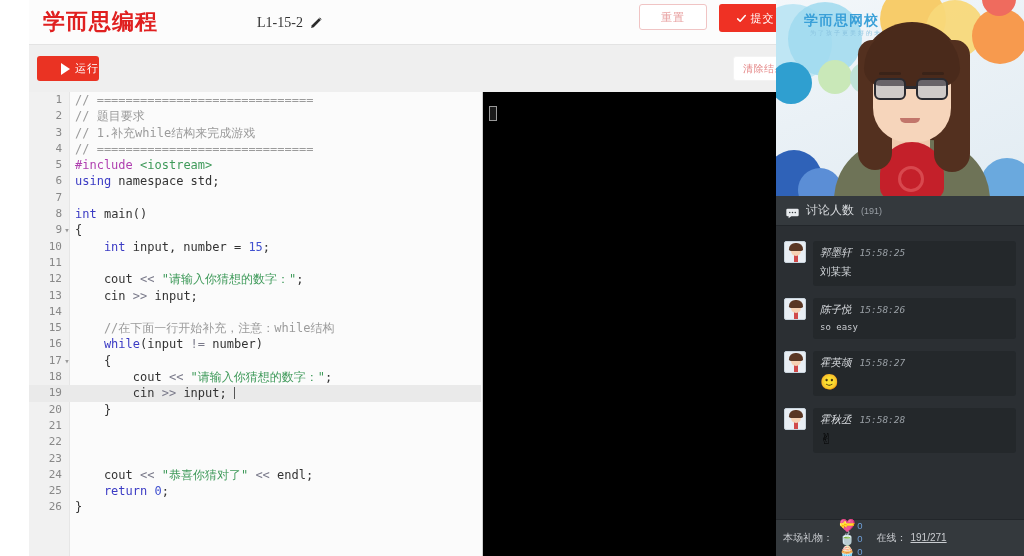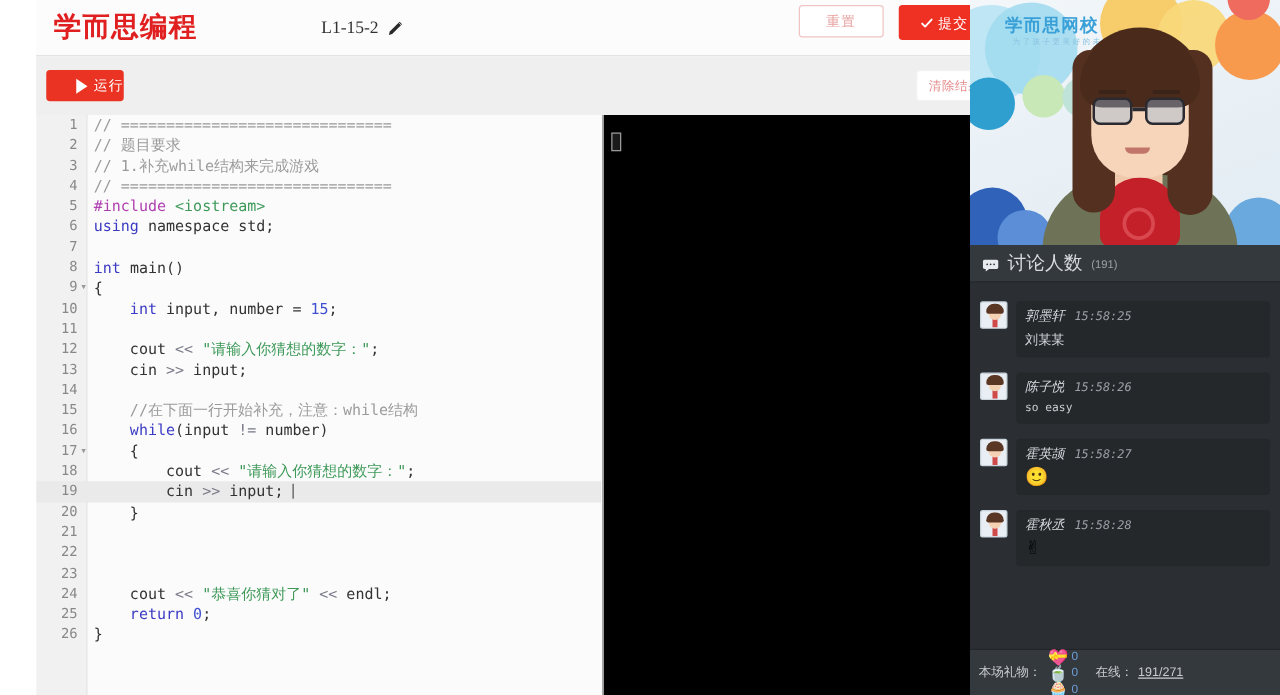--- a/index.html
+++ b/index.html
@@ -161,21 +161,21 @@
   .t-browL { left: 103px; } .t-browR { left: 146px; }
   .t-mouth { position: absolute; left: 124px; top: 118px; width: 20px; height: 5px; background: #c2766b; border-radius: 0 0 10px 10px; }
 
   
   #chat-header {
     position: absolute; left: 0; top: 196px; width: 248px; height: 30px;
     background: #34393d; border-bottom: 1px solid #22262a;
     display: flex; align-items: center; gap: 7px; padding-left: 10px;
   }
   .bubble-icon { width: 13px; height: 11px; display: inline-block; }
-  #chat-header-text { color: #d8dbde; font-size: 15px; white-space: nowrap; }
+  #chat-header-text { color: #d8dbde; font-size: 12px; white-space: nowrap; }
   #chat-header-count { color: #9aa0a6; font-size: 9px; }
 
   
   #chat-list {
     position: absolute; left: 0; top: 227px; width: 248px; height: 292px;
     background: #2b2f33; overflow: hidden; padding-top: 8px;
   }
   .msg { position: relative; padding: 6px 8px 6px 8px; display: flex; gap: 7px; }
   .avatar {
     width: 22px; height: 22px; flex: 0 0 22px; border-radius: 2px;

